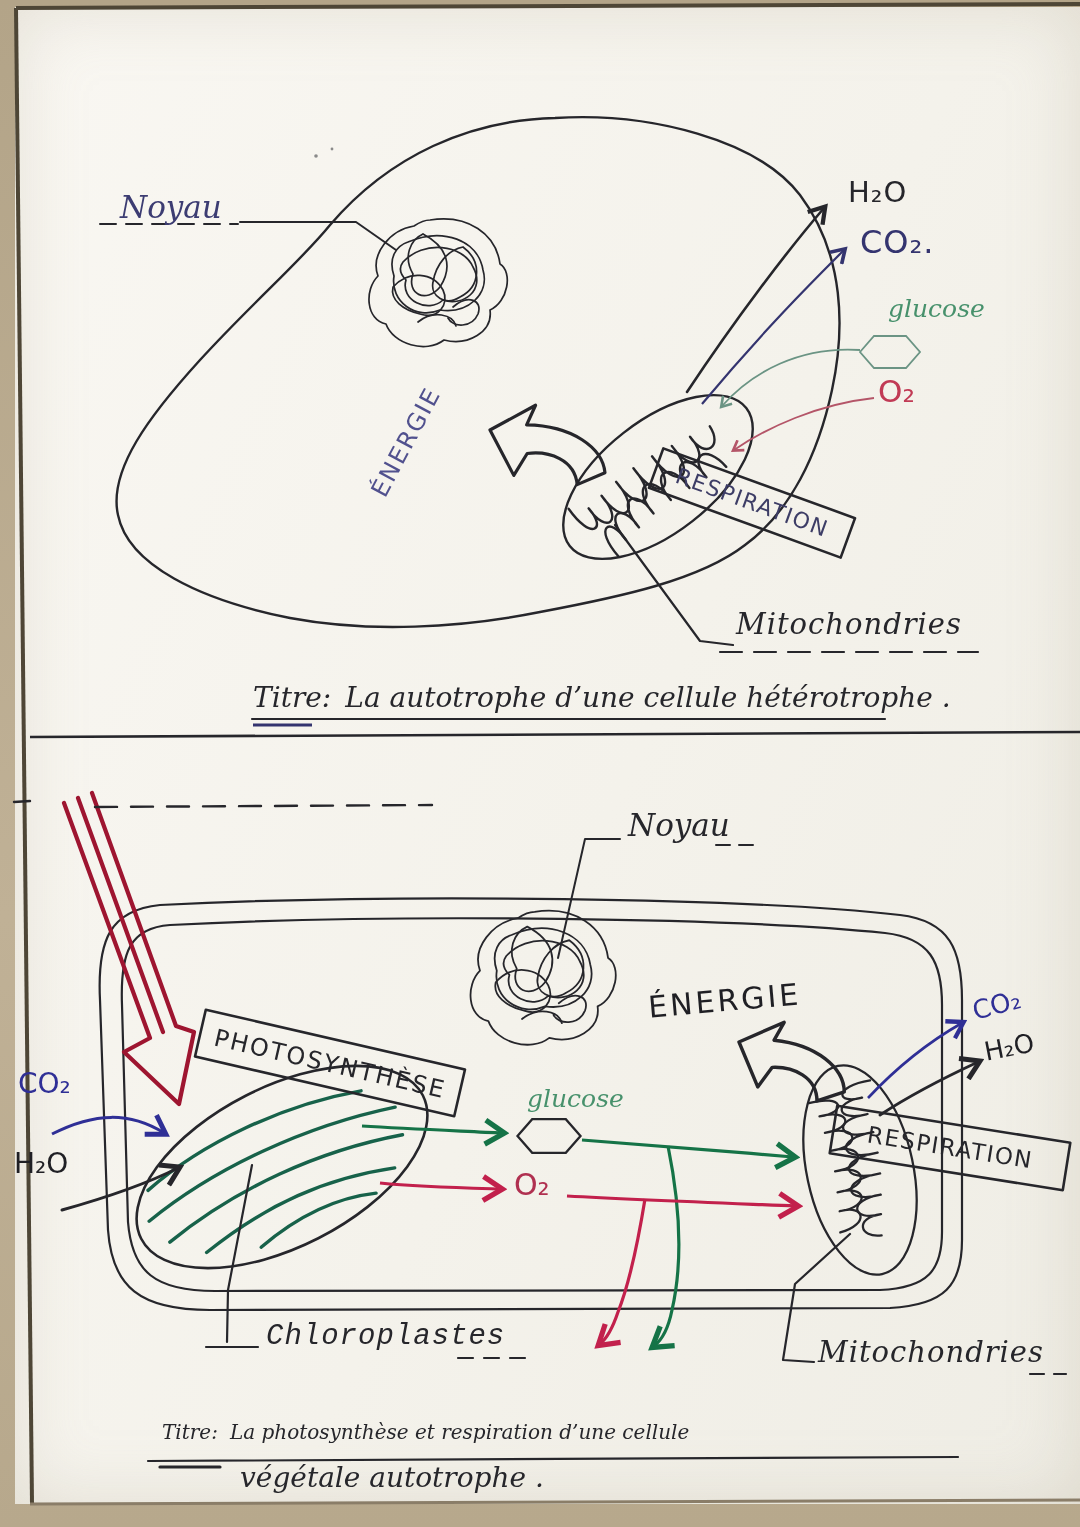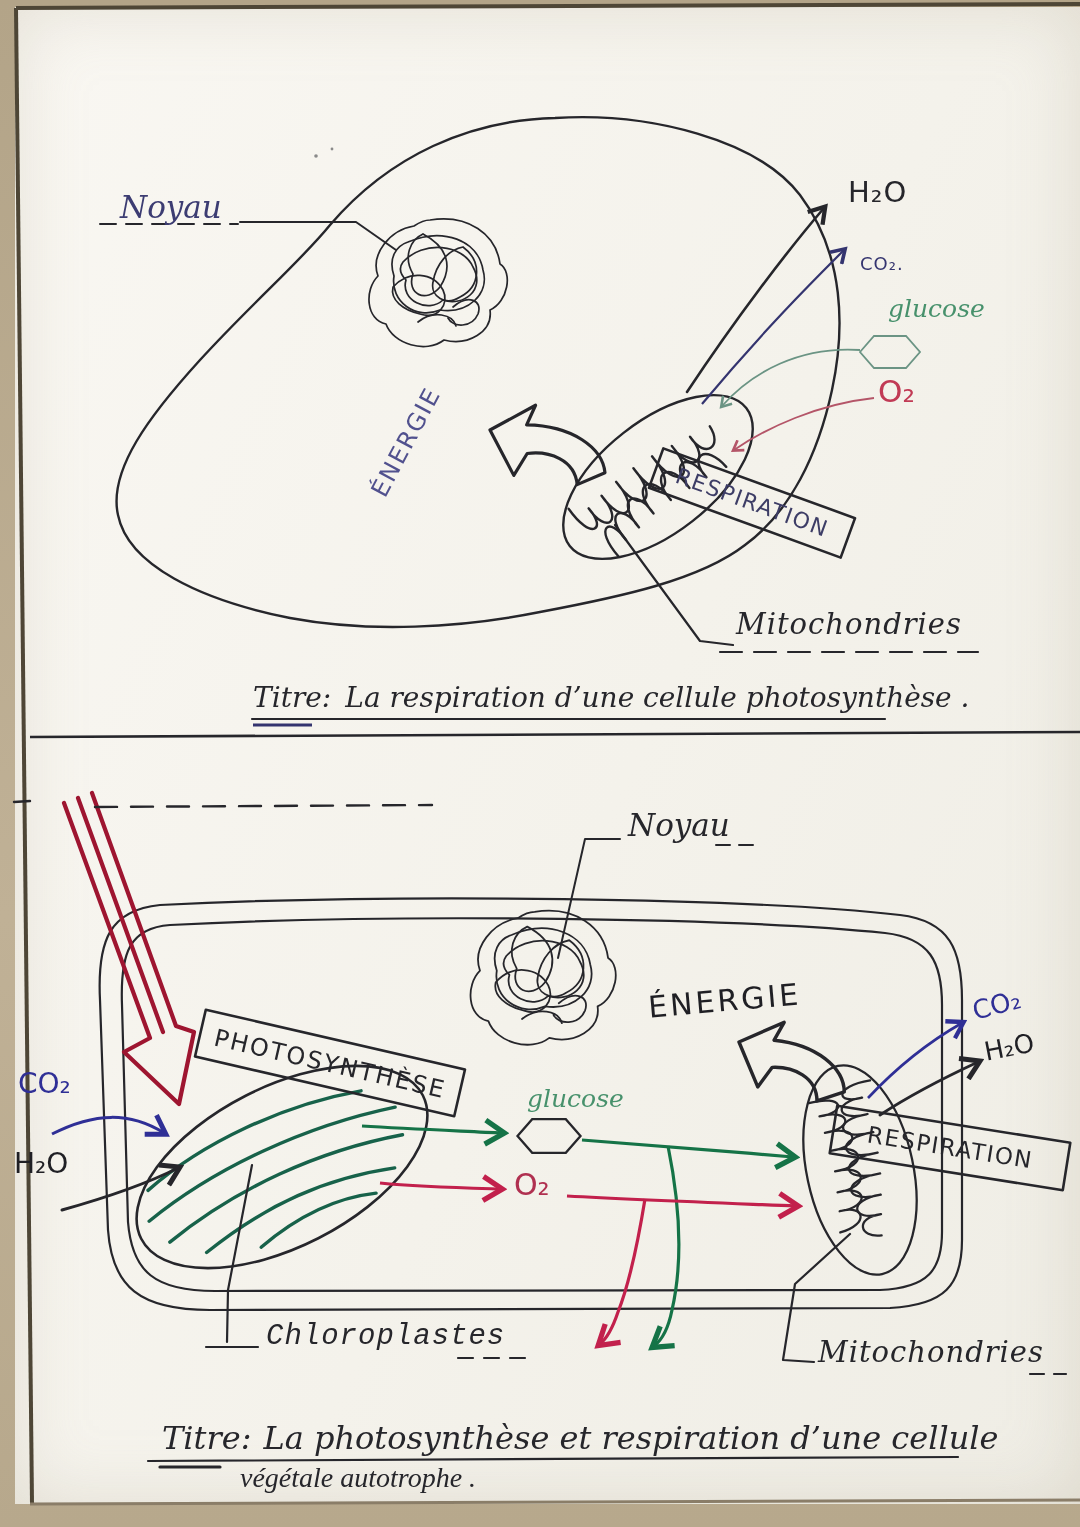--- a/index.html
+++ b/index.html
@@ -10,21 +10,21 @@
          background:linear-gradient(115deg,#f9f7f2,#f4f2eb 55%,#efede5);
          box-shadow:inset 0 0 70px rgba(175,165,140,.28);}
   .overlay{position:absolute;left:0;top:0;z-index:2;}
   .ink{stroke:#26262b;fill:none;stroke-linecap:round;stroke-linejoin:round;}
   .lbl{position:absolute;z-index:3;white-space:nowrap;line-height:1;}
   .cursive{font-family:"DejaVu Serif",serif;font-style:italic;}
   .print{font-family:"DejaVu Sans",sans-serif;}
   
   .d1-noyau{left:120px;top:192px;font-size:31px;color:#3c3c72;}
   .d1-h2o{left:848px;top:178px;font-size:29px;color:#26262b;letter-spacing:1px;}
-  .d1-co2{left:860px;top:226px;font-size:18px;color:#34346f;letter-spacing:1px;margin-top:29px;}
+  .d1-co2{left:860px;top:226px;font-size:32px;color:#34346f;letter-spacing:1px;}
   .d1-glucose{left:888px;top:296px;font-size:25px;color:#47916c;}
   .d1-o2{left:878px;top:376px;font-size:31px;color:#c13a55;}
   .d1-energie{left:406px;top:442px;font-size:24px;color:#51518e;letter-spacing:2px;
               transform:translate(-50%,-50%) rotate(-62deg);}
   .d1-resp{left:752px;top:503px;font-size:22px;color:#3d3d66;letter-spacing:1.5px;
            transform:translate(-50%,-50%) rotate(20deg);}
   .d1-mito{left:736px;top:610px;font-size:29px;color:#26262b;letter-spacing:1px;}
   .d1-title{left:253px;top:684px;font-size:28px;color:#26262b;}
   .d1-title .pfx{margin-right:14px;}
   
@@ -37,23 +37,23 @@
   .d2-co2in{left:18px;top:1070px;font-size:28px;color:#2f2f96;}
   .d2-h2oin{left:14px;top:1150px;font-size:28px;color:#1f1f24;}
   .d2-glucose{left:527px;top:1086px;font-size:25px;color:#47916c;}
   .d2-o2{left:514px;top:1170px;font-size:30px;color:#b03050;}
   .d2-resp{left:950px;top:1148px;font-size:23px;color:#26262b;letter-spacing:1.5px;
            transform:translate(-50%,-50%) rotate(9deg);}
   .d2-co2out{left:972px;top:992px;font-size:26px;color:#2f2f96;transform:rotate(-15deg);}
   .d2-h2oout{left:984px;top:1034px;font-size:26px;color:#1f1f24;transform:rotate(-11deg);}
   .d2-chloro{left:266px;top:1322px;font-size:29px;color:#26262b;letter-spacing:1px;font-family:Liberation Mono, monospace;}
   .d2-mito{left:818px;top:1338px;font-size:29px;color:#26262b;letter-spacing:1px;}
-  .d2-title{left:162px;top:1422px;font-size:32px;color:#26262b;}
+  .d2-title{left:162px;top:1422px;font-size:20px;color:#26262b;}
   .d2-title .pfx{margin-right:12px;}
-  .d2-title2{left:240px;top:1464px;font-size:28px;color:#26262b;font-family:Liberation Serif, serif;}
+  .d2-title2{left:240px;top:1464px;font-size:28px;color:#26262b;}
 </style>
 </head>
 <body>
 
 <div class="page">
   <div class="paper"></div>
 
   <svg class="overlay" width="1080" height="1527" viewBox="0 0 1080 1527">
     <defs>
       <marker id="mBlack" viewBox="0 0 12 12" refX="9" refY="6" markerWidth="9" markerHeight="9" orient="auto-start-reverse">
@@ -204,21 +204,21 @@
 
   <div class="lbl cursive d1-noyau">Noyau</div>
   <div class="lbl print d1-h2o">H₂O</div>
   <div class="lbl print d1-co2">CO₂.</div>
   <div class="lbl cursive d1-glucose">glucose</div>
   <div class="lbl print d1-o2">O₂</div>
   <div class="lbl print d1-energie">ÉNERGIE</div>
   <div class="lbl print d1-resp">RESPIRATION</div>
   <div class="lbl cursive d1-mito">Mitochondries</div>
   <div class="lbl cursive d1-title">
-    <span class="pfx">Titre:</span><span>La respiration d’une cellule photosynthèse .</span>
+    <span class="pfx">Titre:</span><span>La autotrophe d’une cellule hétérotrophe .</span>
   </div>
 
   <div class="lbl cursive d2-noyau">Noyau</div>
   <div class="lbl print d2-energie">ÉNERGIE</div>
   <div class="lbl print d2-photo">PHOTOSYNTHÈSE</div>
   <div class="lbl print d2-co2in">CO₂</div>
   <div class="lbl print d2-h2oin">H₂O</div>
   <div class="lbl cursive d2-glucose">glucose</div>
   <div class="lbl print d2-o2">O₂</div>
   <div class="lbl print d2-resp">RESPIRATION</div>

